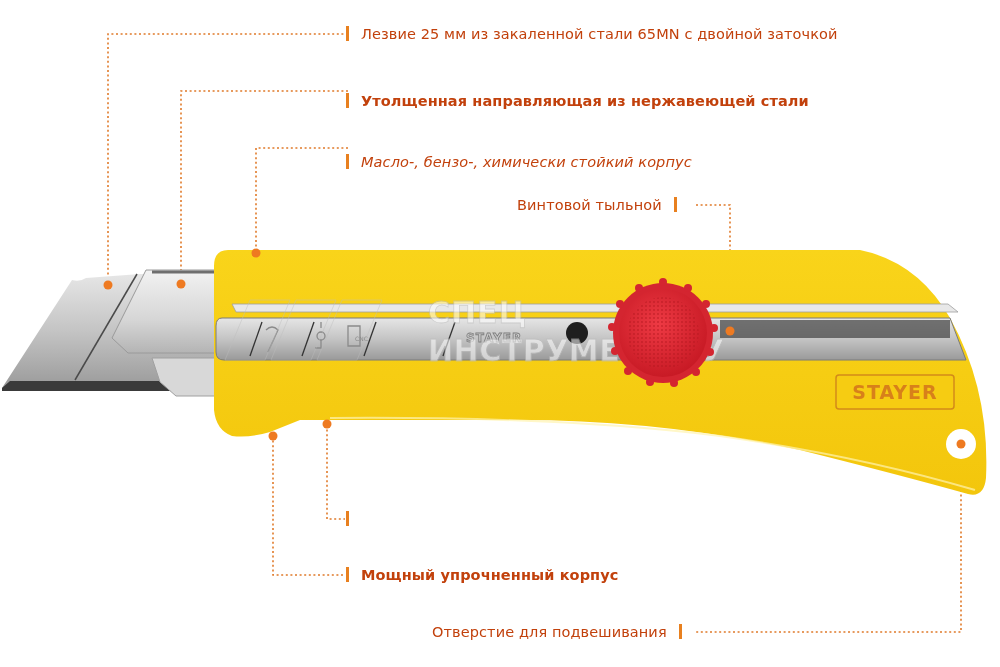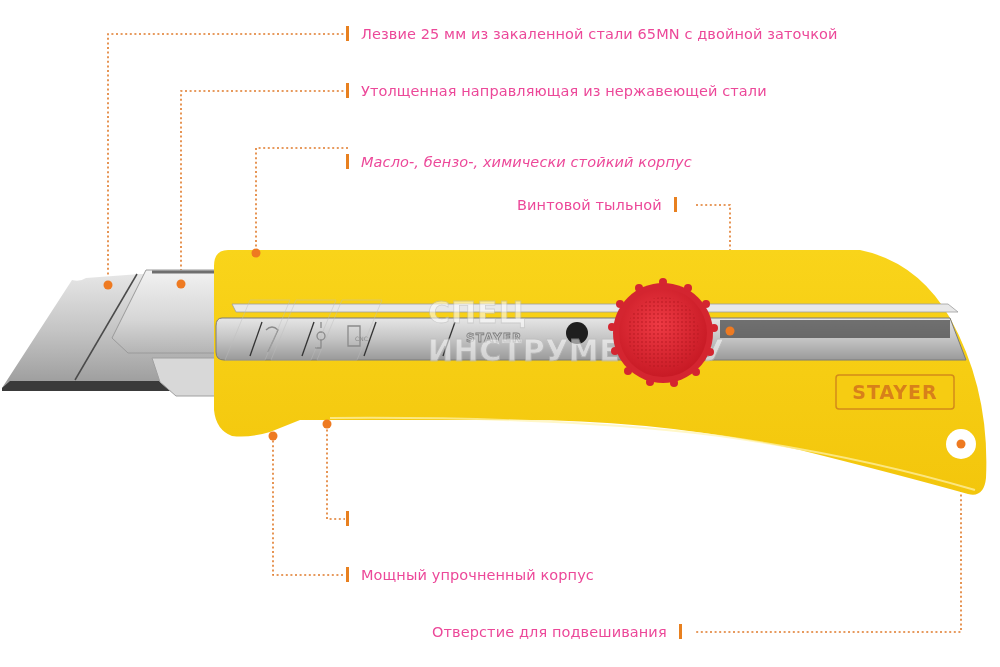--- a/index.html
+++ b/index.html
@@ -1,19 +1,19 @@
 <!DOCTYPE html>
 <html><head>
 <meta charset="utf-8">
 <style>
   html, body { margin:0; padding:0; background:#ffffff; }
   body { width:1000px; height:667px; position:relative; overflow:hidden;
          font-family:"DejaVu Sans", sans-serif; }
   .canvas { position:absolute; left:0; top:0; width:1000px; height:667px; }
-  .label { position:absolute; font-size:14.5px; color:#ec4899; white-space:nowrap;
+  .label { position:absolute; font-size:14.5px; color:#c2410c; white-space:nowrap;
            line-height:18px; font-weight:normal; letter-spacing:0.1px; }
   .label .bar { display:inline-block; width:3px; height:15px; background:#e8801f;
                 vertical-align:-2px; margin-right:12px; }
   .label.right-bar .bar { margin-right:0; margin-left:12px; }
   svg text { font-family:"DejaVu Sans", sans-serif; }
 </style>
 </head>
 <body>
 
 <svg class="canvas" viewBox="0 0 1000 667" xmlns="http://www.w3.org/2000/svg">
@@ -149,30 +149,30 @@
     <circle cx="730" cy="331" r="4.5"></circle>
     <circle cx="327" cy="424" r="4.5"></circle>
     <circle cx="273" cy="436" r="4.5"></circle>
     <circle cx="961" cy="444" r="4.5"></circle>
   </g>
 </svg>
 
 <div class="label" style="left:346px; top:25px;">
   <span class="bar"></span><span>Лезвие 25 мм из закаленной стали 65MN с двойной заточкой</span>
 </div>
-<div class="label" style="left:346px; top:82px;">
+<div class="label" style="left:346px; top:92px;font-weight:bold;">
   <span class="bar"></span><span>Утолщенная направляющая из нержавеющей стали</span>
 </div>
 <div class="label" style="left:346px; top:153px;font-style:italic;">
   <span class="bar"></span><span>Масло-, бензо-, химически стойкий корпус</span>
 </div>
 <div class="label right-bar" style="left:517px; top:196px;">
   <span>Винтовой тыльной</span><span class="bar"></span>
 </div>
 <div class="label" style="left:346px; top:510px;">
   <span class="bar"></span>
 </div>
-<div class="label" style="left:346px; top:566px;">
+<div class="label" style="left:346px; top:566px;font-weight:bold;">
   <span class="bar"></span><span>Мощный упрочненный корпус</span>
 </div>
 <div class="label right-bar" style="left:432px; top:623px;text-align:right;">
   <span>Отверстие для подвешивания</span><span class="bar"></span>
 </div>
 
 </body></html>

